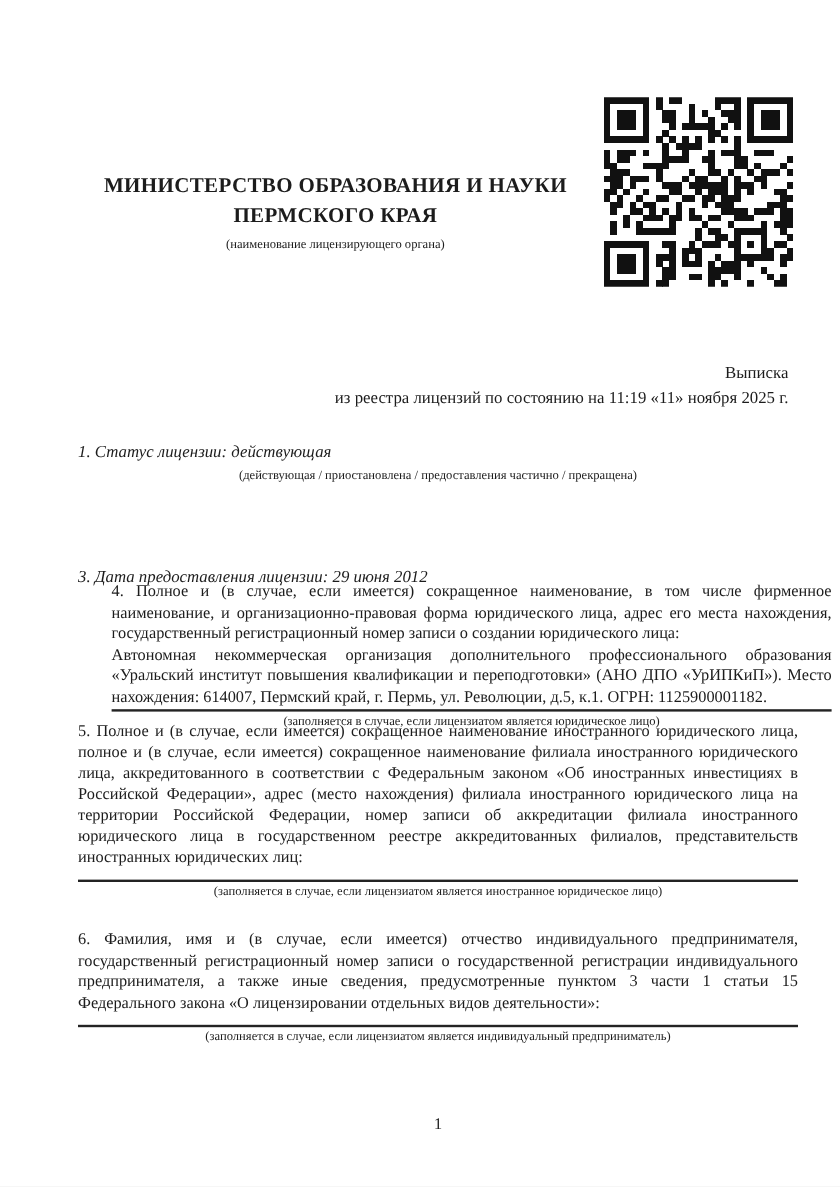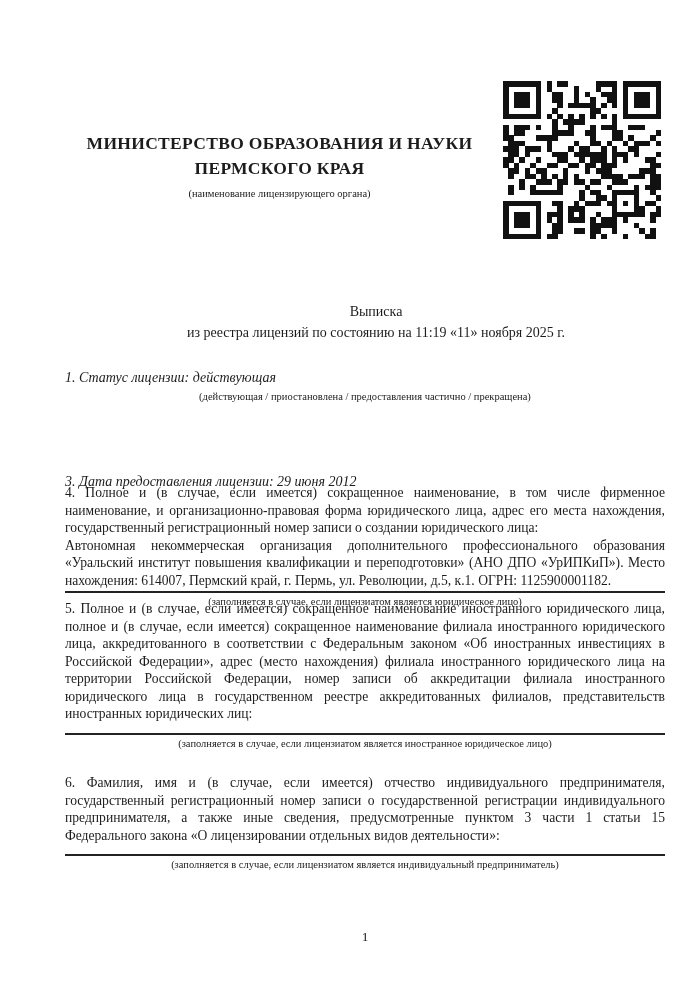--- a/index.html
+++ b/index.html
@@ -12,31 +12,31 @@
     margin: 0 auto;
     background: #ffffff;
     overflow: hidden;
   }
   .abs { position: absolute; }
 
   
   .qr { left: 503px; top: 81px; width: 158px; height: 158px; }
 
   
-  .ministry { left: 62px; top: 131px; width: 435px; text-align: center; }
+  .ministry { left: 62px; top: 142px; width: 435px; text-align: center; }
   .ministry .name {
     font-size: 17.5px;
     font-weight: bold;
     line-height: 25px;
     letter-spacing: 0.3px;
   }
   .ministry .caption { margin-top: 6px; }
 
   
-  .doc-title { left: 76px; top: 301px; width: 600px; text-align: center; }
+  .doc-title { left: 57px; top: 301px; width: 600px; text-align: right; }
   .doc-title .line { font-size: 14px; line-height: 21px; }
 
   
   .block { left: 65px; width: 600px; }
   .line-item { font-size: 14px; line-height: 17.5px; font-style: italic; }
   .para {
     font-size: 13.6px;
     line-height: 17.5px;
     text-align: justify;
     text-justify: inter-word;
@@ -481,21 +481,21 @@
   <div class="abs block" style="top: 369px;">
     <div class="line-item">1. Статус лицензии: действующая</div>
     <div class="caption" style="margin-top: 3px;">(действующая / приостановлена / предоставления частично / прекращена)</div>
   </div>
 
 
   <div class="abs block" style="top: 453px; margin-top: 20px;">
     <div class="line-item">3. Дата предоставления лицензии: 29 июня 2012</div>
   </div>
 
-  <div class="abs block" style="top: 484px;">
+  <div class="abs block" style="top: 484px; margin-left: 28px;">
     <div class="para">4. Полное и (в случае, если имеется) сокращенное наименование, в том числе фирменное наименование, и организационно-правовая форма юридического лица, адрес его места нахождения, государственный регистрационный номер записи о создании юридического лица:</div>
     <div class="para">Автономная некоммерческая организация дополнительного профессионального образования «Уральский институт повышения квалификации и переподготовки» (АНО ДПО «УрИПКиП»). Место нахождения: 614007, Пермский край, г. Пермь, ул. Революции, д.5, к.1. ОГРН: 1125900001182.</div>
     <hr class="rule">
     <div class="caption">(заполняется в случае, если лицензиатом является юридическое лицо)</div>
   </div>
 
   <div class="abs block" style="top: 600px;">
     <div class="para">5. Полное и (в случае, если имеется) сокращенное наименование иностранного юридического лица, полное и (в случае, если имеется) сокращенное наименование филиала иностранного юридического лица, аккредитованного в соответствии с Федеральным законом «Об иностранных инвестициях в Российской Федерации», адрес (место нахождения) филиала иностранного юридического лица на территории Российской Федерации, номер записи об аккредитации филиала иностранного юридического лица в государственном реестре аккредитованных филиалов, представительств иностранных юридических лиц:</div>
     <hr class="rule gap">
     <div class="caption">(заполняется в случае, если лицензиатом является иностранное юридическое лицо)</div>

